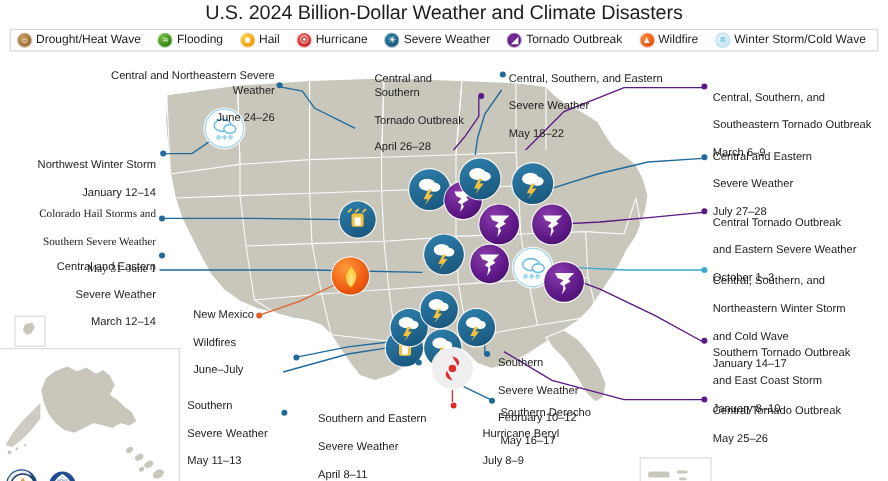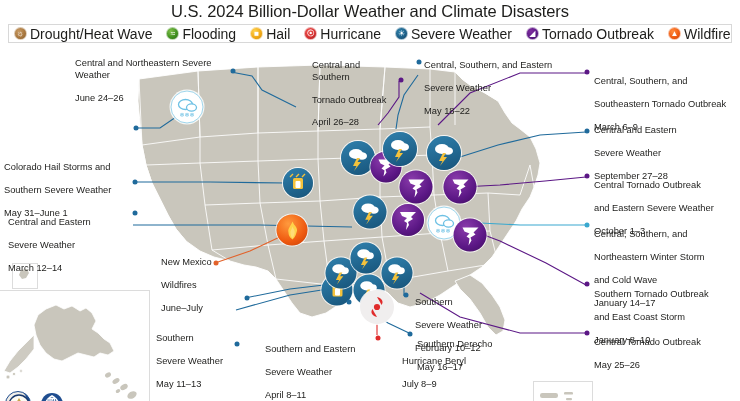--- a/index.html
+++ b/index.html
@@ -24,21 +24,21 @@
 
   
   .legend {
     position:absolute; left:8px; top:24px; width:724px; height:19px;
     border:1px solid #d8d8d8;
     background:#ffffff;
     display:flex; align-items:center;
     padding:0 5px;
   }
   .legend-item { display:flex; align-items:center; white-space:nowrap; }
-  .legend-label { font-size:14px; color:#1d1d1b; margin-left:3px; }
+  .legend-label { font-size:10px; color:#1d1d1b; margin-left:3px; }
   .lg-icon {
     width:13px; height:13px; border-radius:50%;
     display:inline-block; position:relative; flex:none;
     border:1px solid rgba(255,255,255,0.6);
   }
   .lg-sep { width:14px; flex:none; }
 
   .ic-drought { background:radial-gradient(circle at 35% 32%, #c79a63 0%, #a9783f 55%, #8a5e2c 100%); }
   .ic-flood   { background:radial-gradient(circle at 35% 30%, #7fc04a 0%, #3f8f1d 60%, #2c6a12 100%); }
   .ic-hail    { background:radial-gradient(circle at 35% 30%, #ffd34d 0%, #f0a714 60%, #d08b06 100%); }
@@ -62,21 +62,21 @@
   .usmap { position:absolute; left:0; top:0; width:740px; height:330px; }
 
   
   .callout {
     position:absolute;
     font-size:9.3px;
     line-height:11.4px;
     color:#1d1d1b;
     white-space:pre-line;
   }
-  .callout.right { text-align:left; }
+  .callout.right { text-align:right; }
   .callout.left  { text-align:left; }
 
   
   .cdot {
     position:absolute; width:5px; height:5px; border-radius:50%;
     transform:translate(-50%,-50%);
   }
   .d-blue   { background:#1f6a9b; }
   .d-purple { background:#5b1785; }
   .d-cyan   { background:#39a8cf; }
@@ -500,21 +500,21 @@
     <div class="callout left" style="left:594px; top:20px; width:146px;">
       <span>Central, Southern, and</span><br>
       <span>Southeastern Tornado Outbreak</span><br>
       <span>March 6–9</span>
     </div>
     <span class="cdot d-purple" style="left:587px; top:27px;"></span>
 
     <div class="callout left" style="left:594px; top:69px; width:146px;">
       <span>Central and Eastern</span><br>
       <span>Severe Weather</span><br>
-      <span>September 27–28</span>
+      <span>July 27–28</span>
     </div>
     <span class="cdot d-blue" style="left:587px; top:86px;"></span>
 
     <div class="callout left" style="left:594px; top:124px; width:146px;">
       <span>Central Tornado Outbreak</span><br>
       <span>and Eastern Severe Weather</span><br>
       <span>October 1–3</span>
     </div>
     <span class="cdot d-purple" style="left:587px; top:131px;"></span>
 
@@ -532,23 +532,27 @@
       <span>January 8–10</span>
     </div>
     <span class="cdot d-purple" style="left:587px; top:239px;"></span>
 
     <div class="callout left" style="left:594px; top:281px; width:146px;">
       <span>Central Tornado Outbreak</span><br>
       <span>May 25–26</span>
     </div>
     <span class="cdot d-purple" style="left:587px; top:288px;"></span>
 
+    <div class="callout right" style="left:8px; top:76px; width:122px;">
+      <span>Northwest Winter Storm</span><br>
+      <span>January 12–14</span>
+    </div>
     <span class="cdot d-blue" style="left:136px; top:83px;"></span>
 
-    <div class="callout right" style="left:4px; top:106px; width:126px;">
+    <div class="callout right" style="left:4px; top:118px; width:126px;font-family:Liberation Serif, serif;">
       <span>Colorado Hail Storms and</span><br>
       <span>Southern Severe Weather</span><br>
       <span>May 31–June 1</span>
     </div>
     <span class="cdot d-blue" style="left:135px; top:137px;"></span>
 
     <div class="callout right" style="left:8px; top:161px; width:122px;">
       <span>Central and Eastern</span><br>
       <span>Severe Weather</span><br>
       <span>March 12–14</span>

